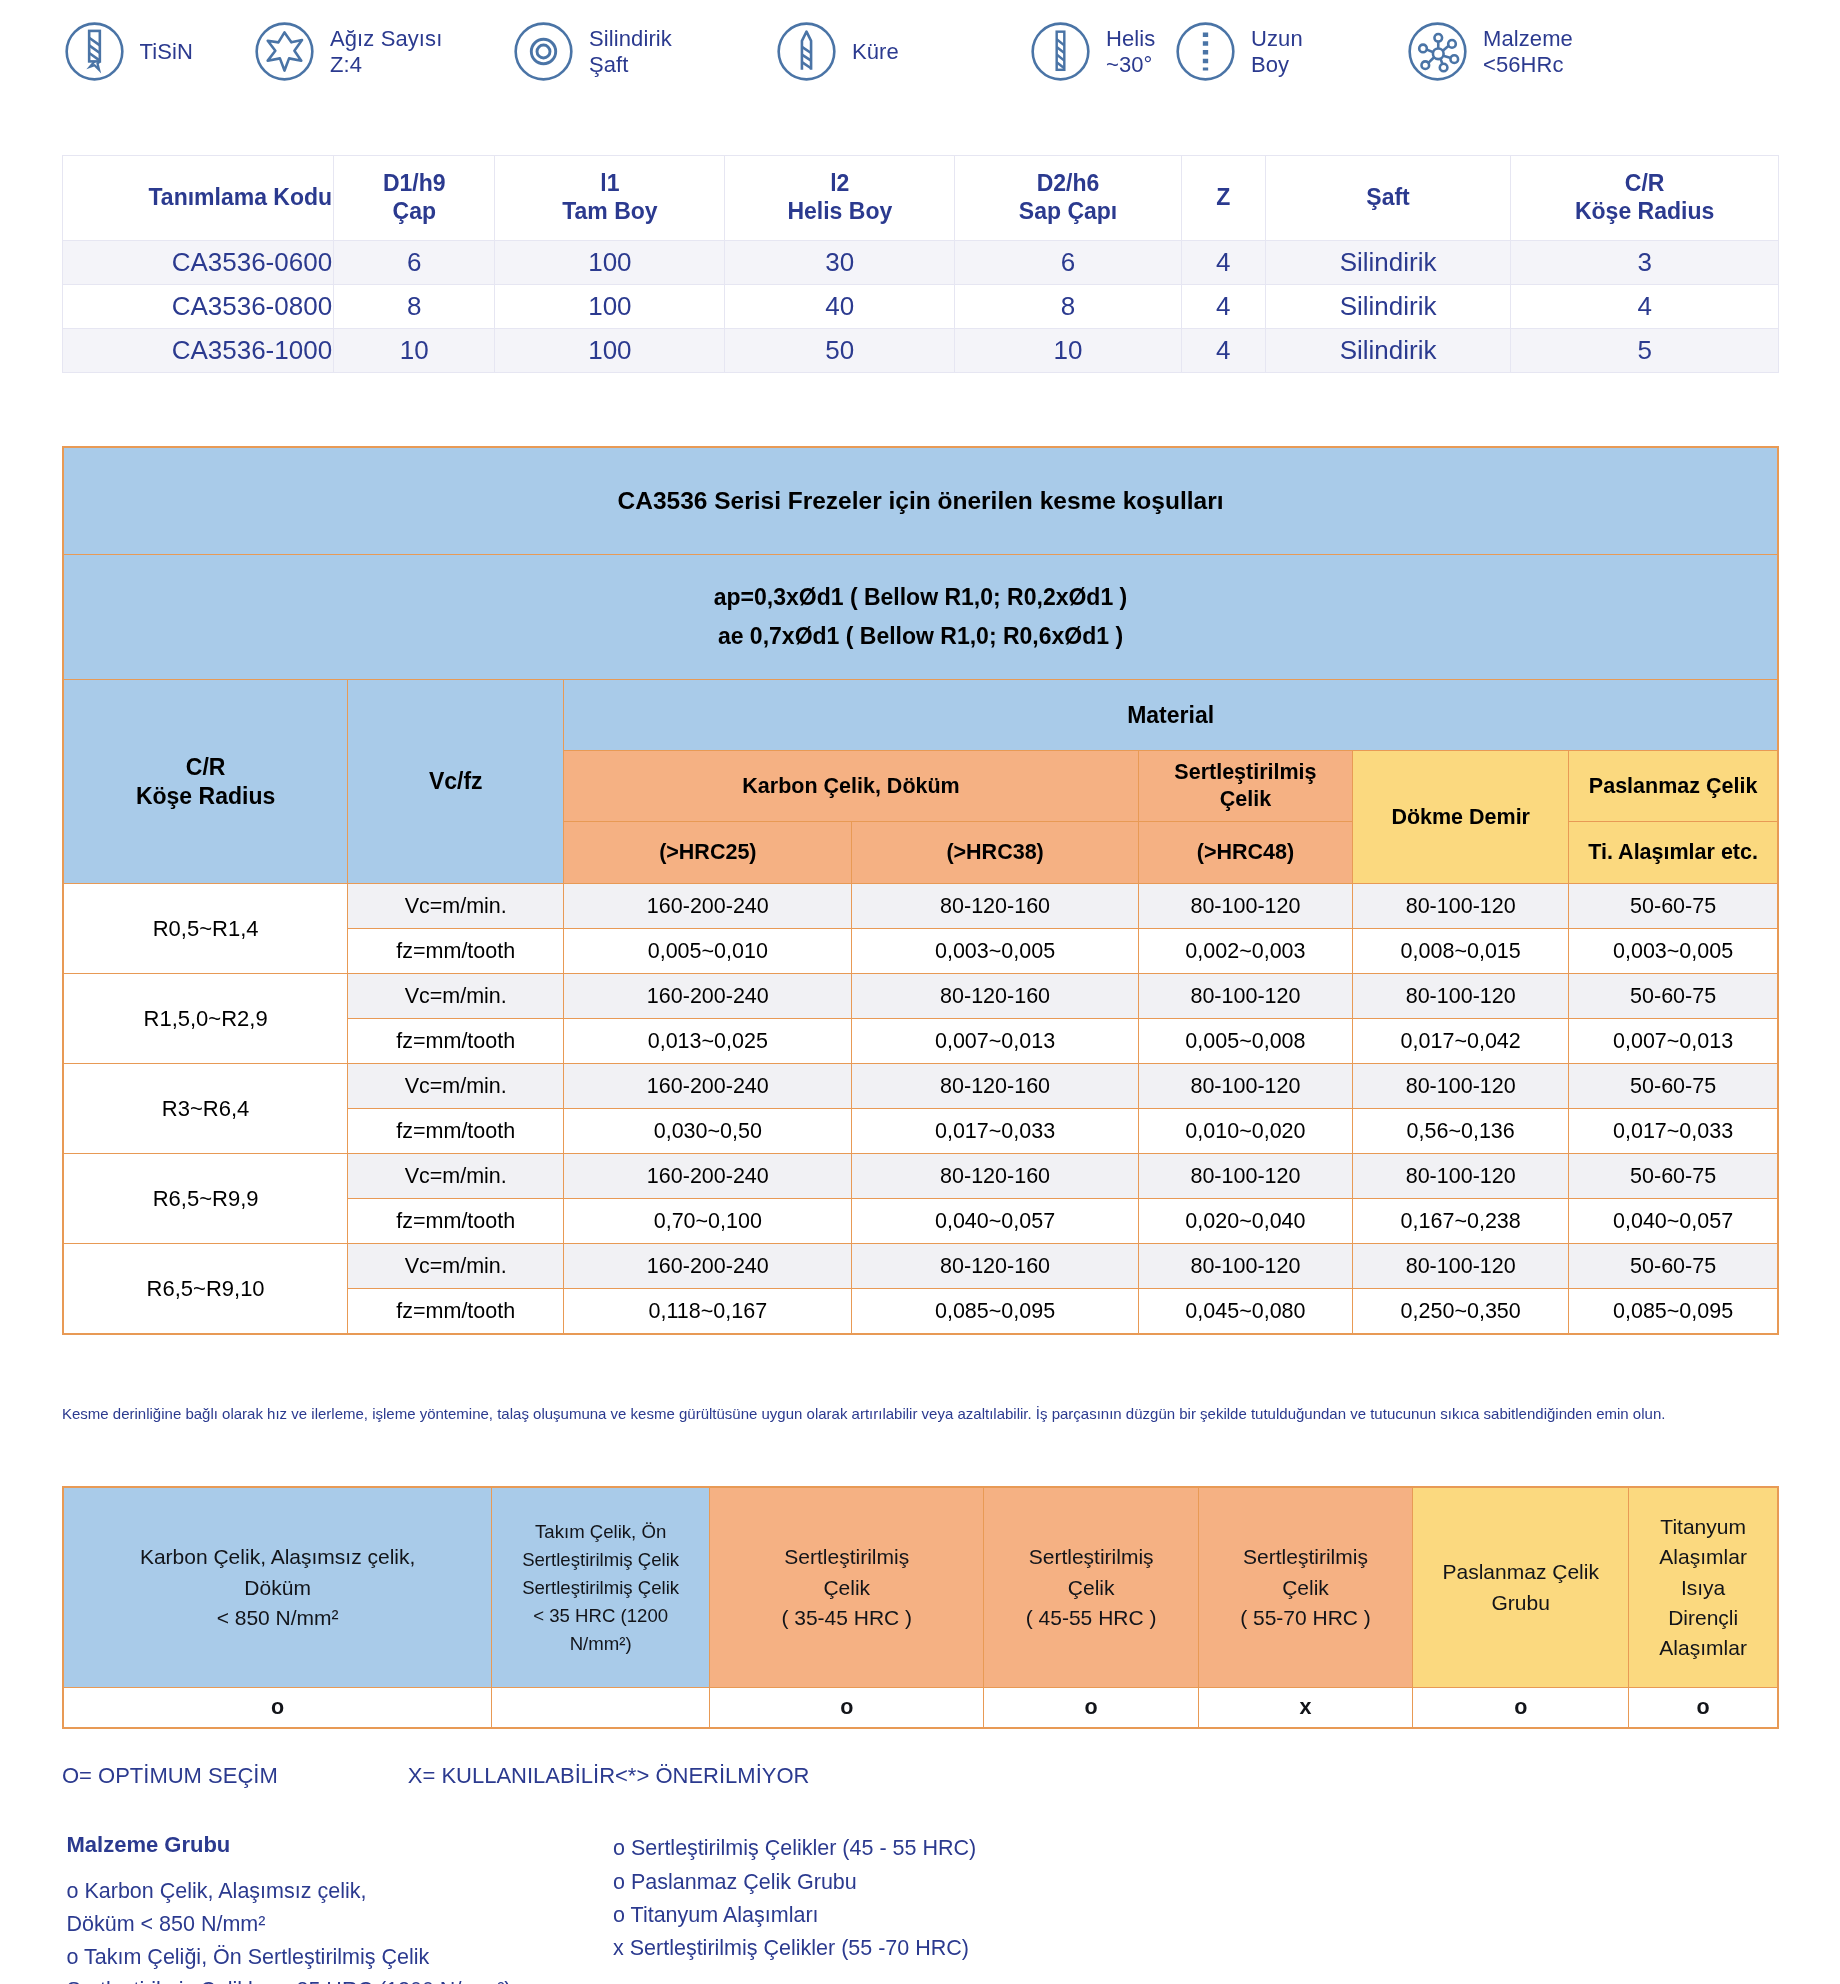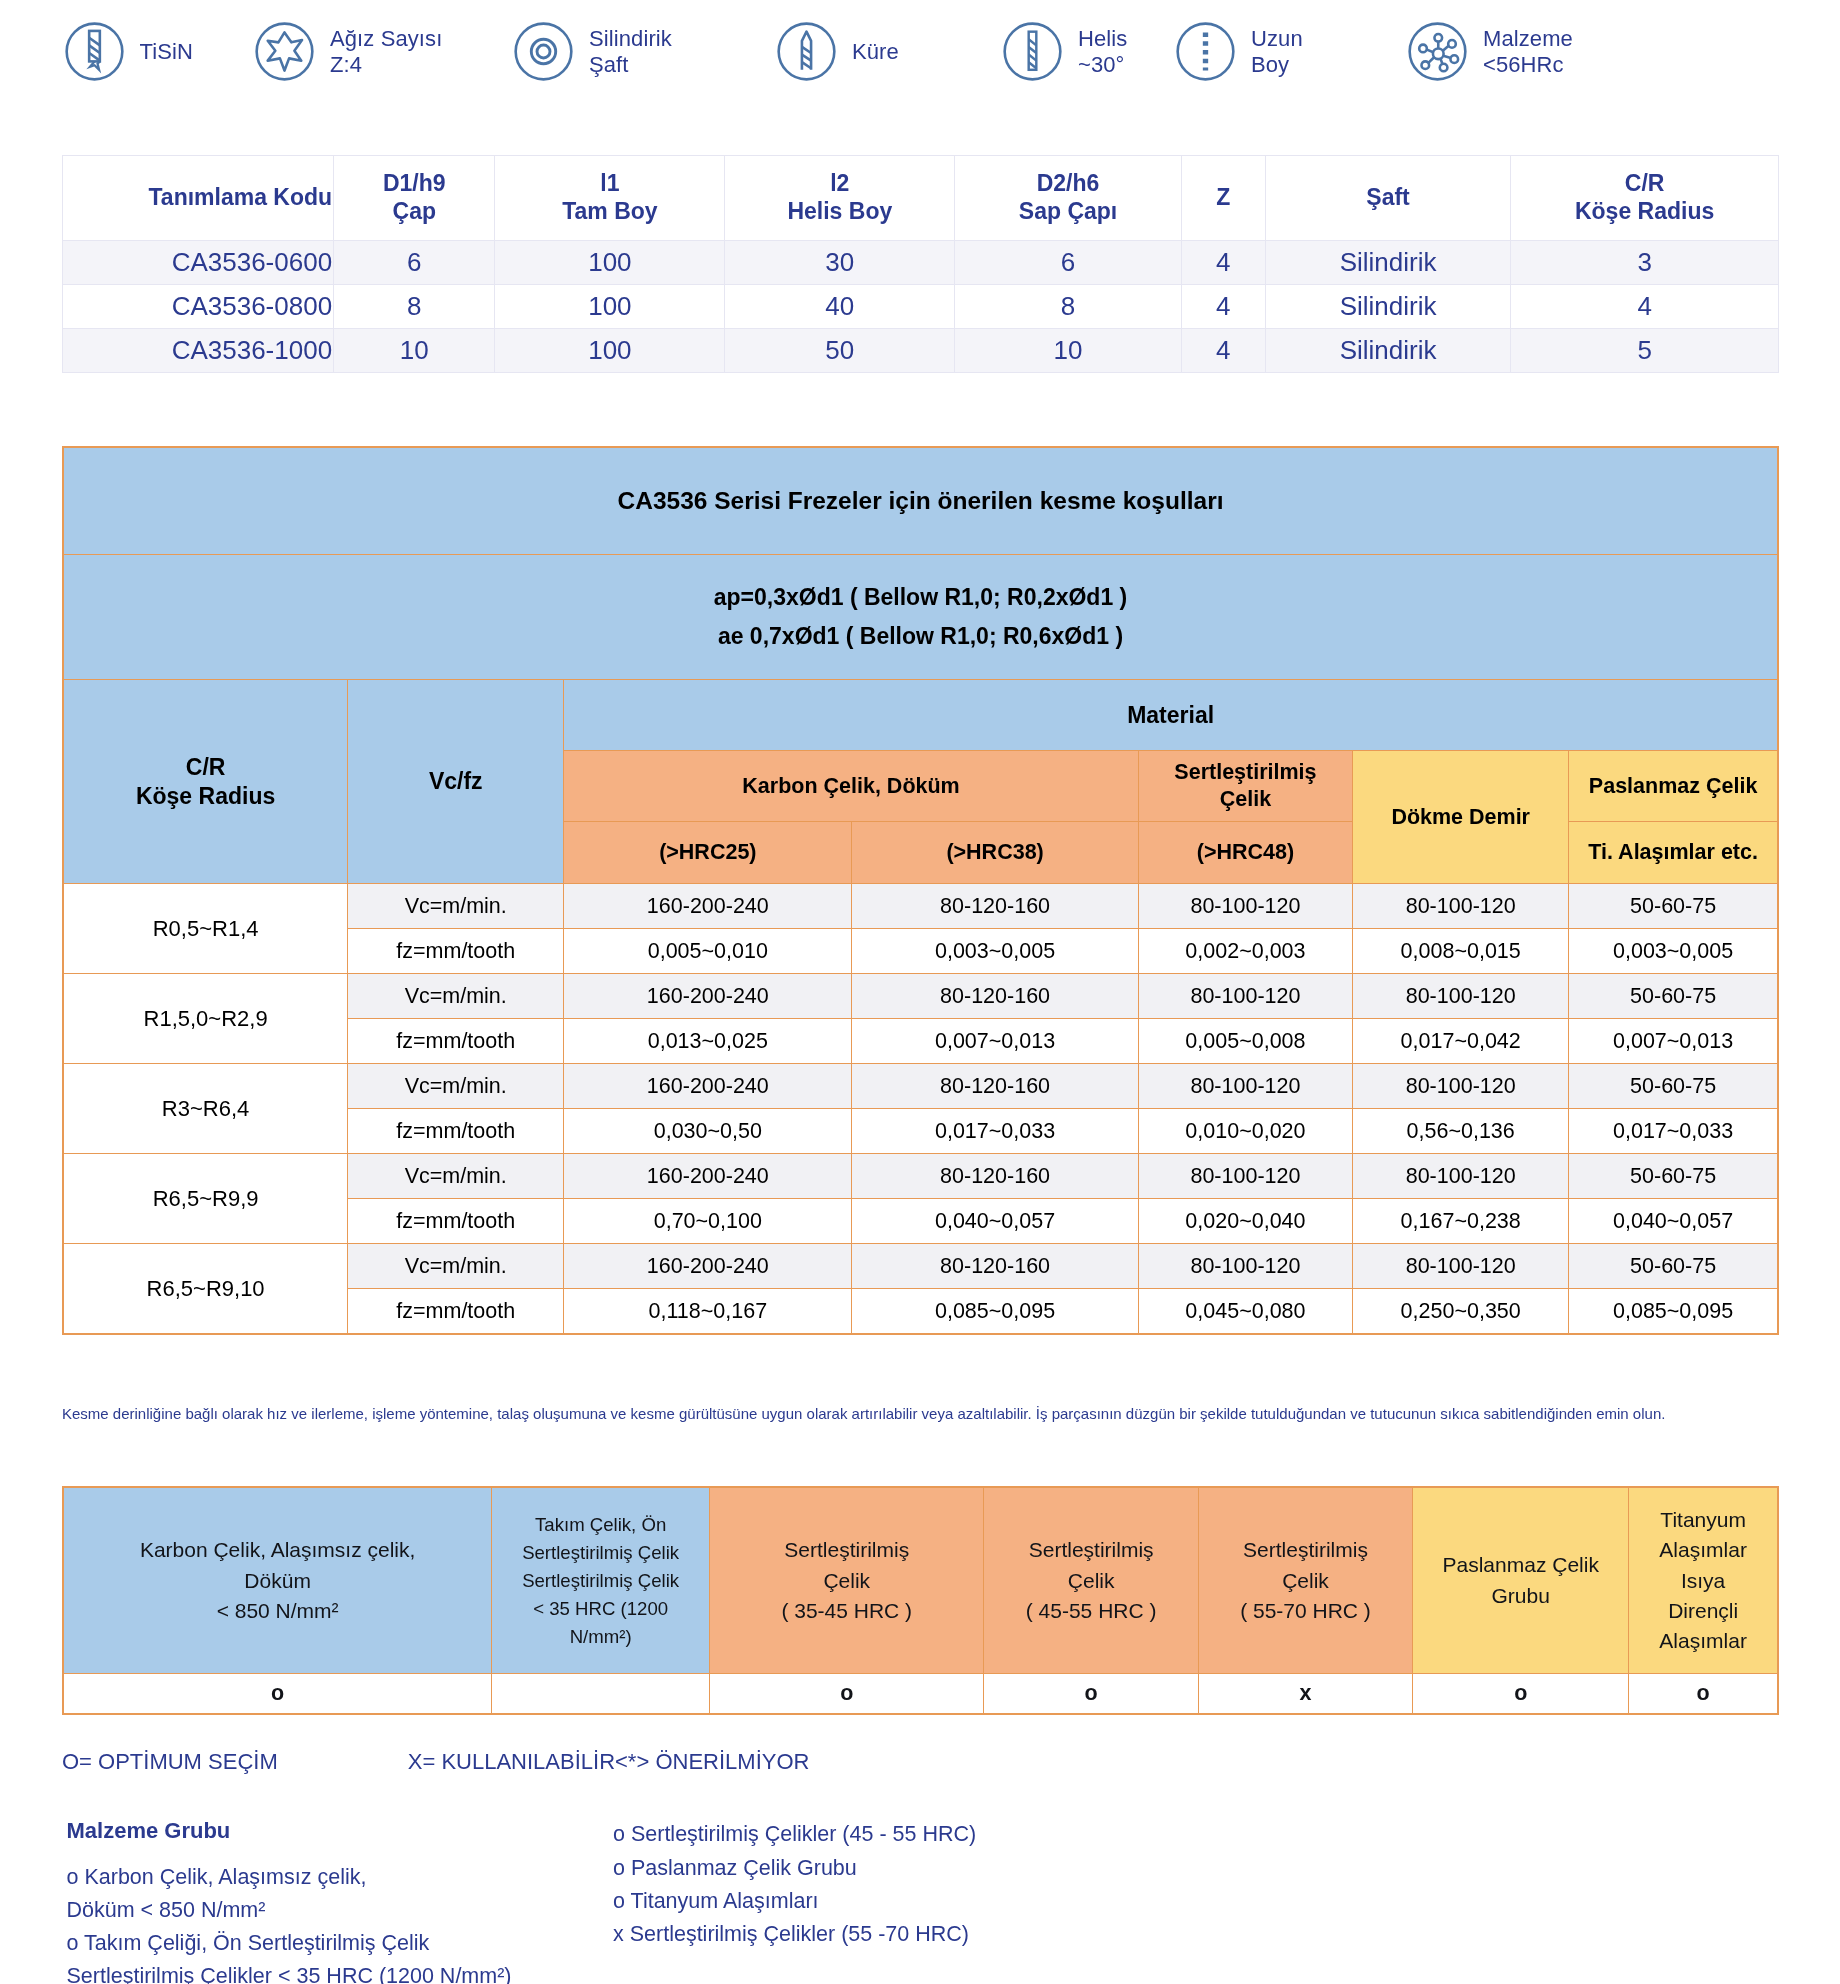--- a/index.html
+++ b/index.html
@@ -44,21 +44,21 @@
   .cut .vc-row td{height:42px;background:#f1f1f4;}
   .cut .fz-row td{height:42px;background:#ffffff;}
   .cut .vc-row .radius-cell{background:#ffffff;}
 
   
   .note{margin-top:67px;font-size:15px;line-height:1.55;color:#2b3a8f;font-weight:500;max-width:1722px;}
 
   
   .mat{margin-top:61px;border:2.2px solid #e89a55;color:#121419;}
   .mat td{border:1.5px solid #e89a55;text-align:center;vertical-align:middle;white-space:pre-line;}
-  .mat .hcell{height:157px;font-size:21px;font-weight:500;line-height:1.45;padding:14px 6px;}
+  .mat .hcell{height:157px;font-size:21px;font-weight:500;line-height:1.45;padding:21px 6px;}
   .mat .hcell.small{font-size:18.6px;line-height:1.5;}
   .mat .mcell{height:37px;background:#ffffff;font-size:21.5px;font-weight:700;}
 
   
   .legend{margin-top:34px;font-size:22px;color:#2b3a8f;font-weight:500;display:flex;gap:130px;}
   .groups{position:relative;margin-top:43px;height:200px;}
   .groups-heading{font-size:22px;font-weight:700;color:#2b3a8f;margin-bottom:16.3px;}
   .group-col{font-size:21.5px;line-height:1.55;color:#2b3a8f;font-weight:500;white-space:pre-line;}
   .group-left{position:absolute;left:4.5px;top:0;width:534px;}
   .group-right{position:absolute;left:551px;top:0;width:520px;}
@@ -109,21 +109,21 @@
       <svg width="61" height="61" viewBox="0 0 80 80">
         <g fill="none" stroke="#4a74a6" stroke-width="3.4" stroke-linejoin="round">
           <circle cx="40" cy="40" r="36.5"></circle>
           <path d="M34 64 L34 26 L40 14 L46 26 L46 64"></path>
           <path d="M34 34 L46 42 M34 44 L46 52 M34 54 L46 62"></path>
         </g>
       </svg>
       <span class="icon-label">Küre</span>
     </div>
 
-    <div class="icon-item" style="left:940px">
+    <div class="icon-item" style="left:968px">
       <svg width="61" height="61" viewBox="0 0 80 80">
         <g fill="none" stroke="#4a74a6" stroke-width="3.2">
           <circle cx="40" cy="40" r="36.5" stroke-width="3.4"></circle>
           <rect x="35" y="14" width="10" height="50"></rect>
           <path d="M35 24 L45 32 M35 34 L45 42 M35 44 L45 52 M35 54 L45 62"></path>
         </g>
       </svg>
       <span class="icon-label">Helis
 ~30°</span>
     </div>

